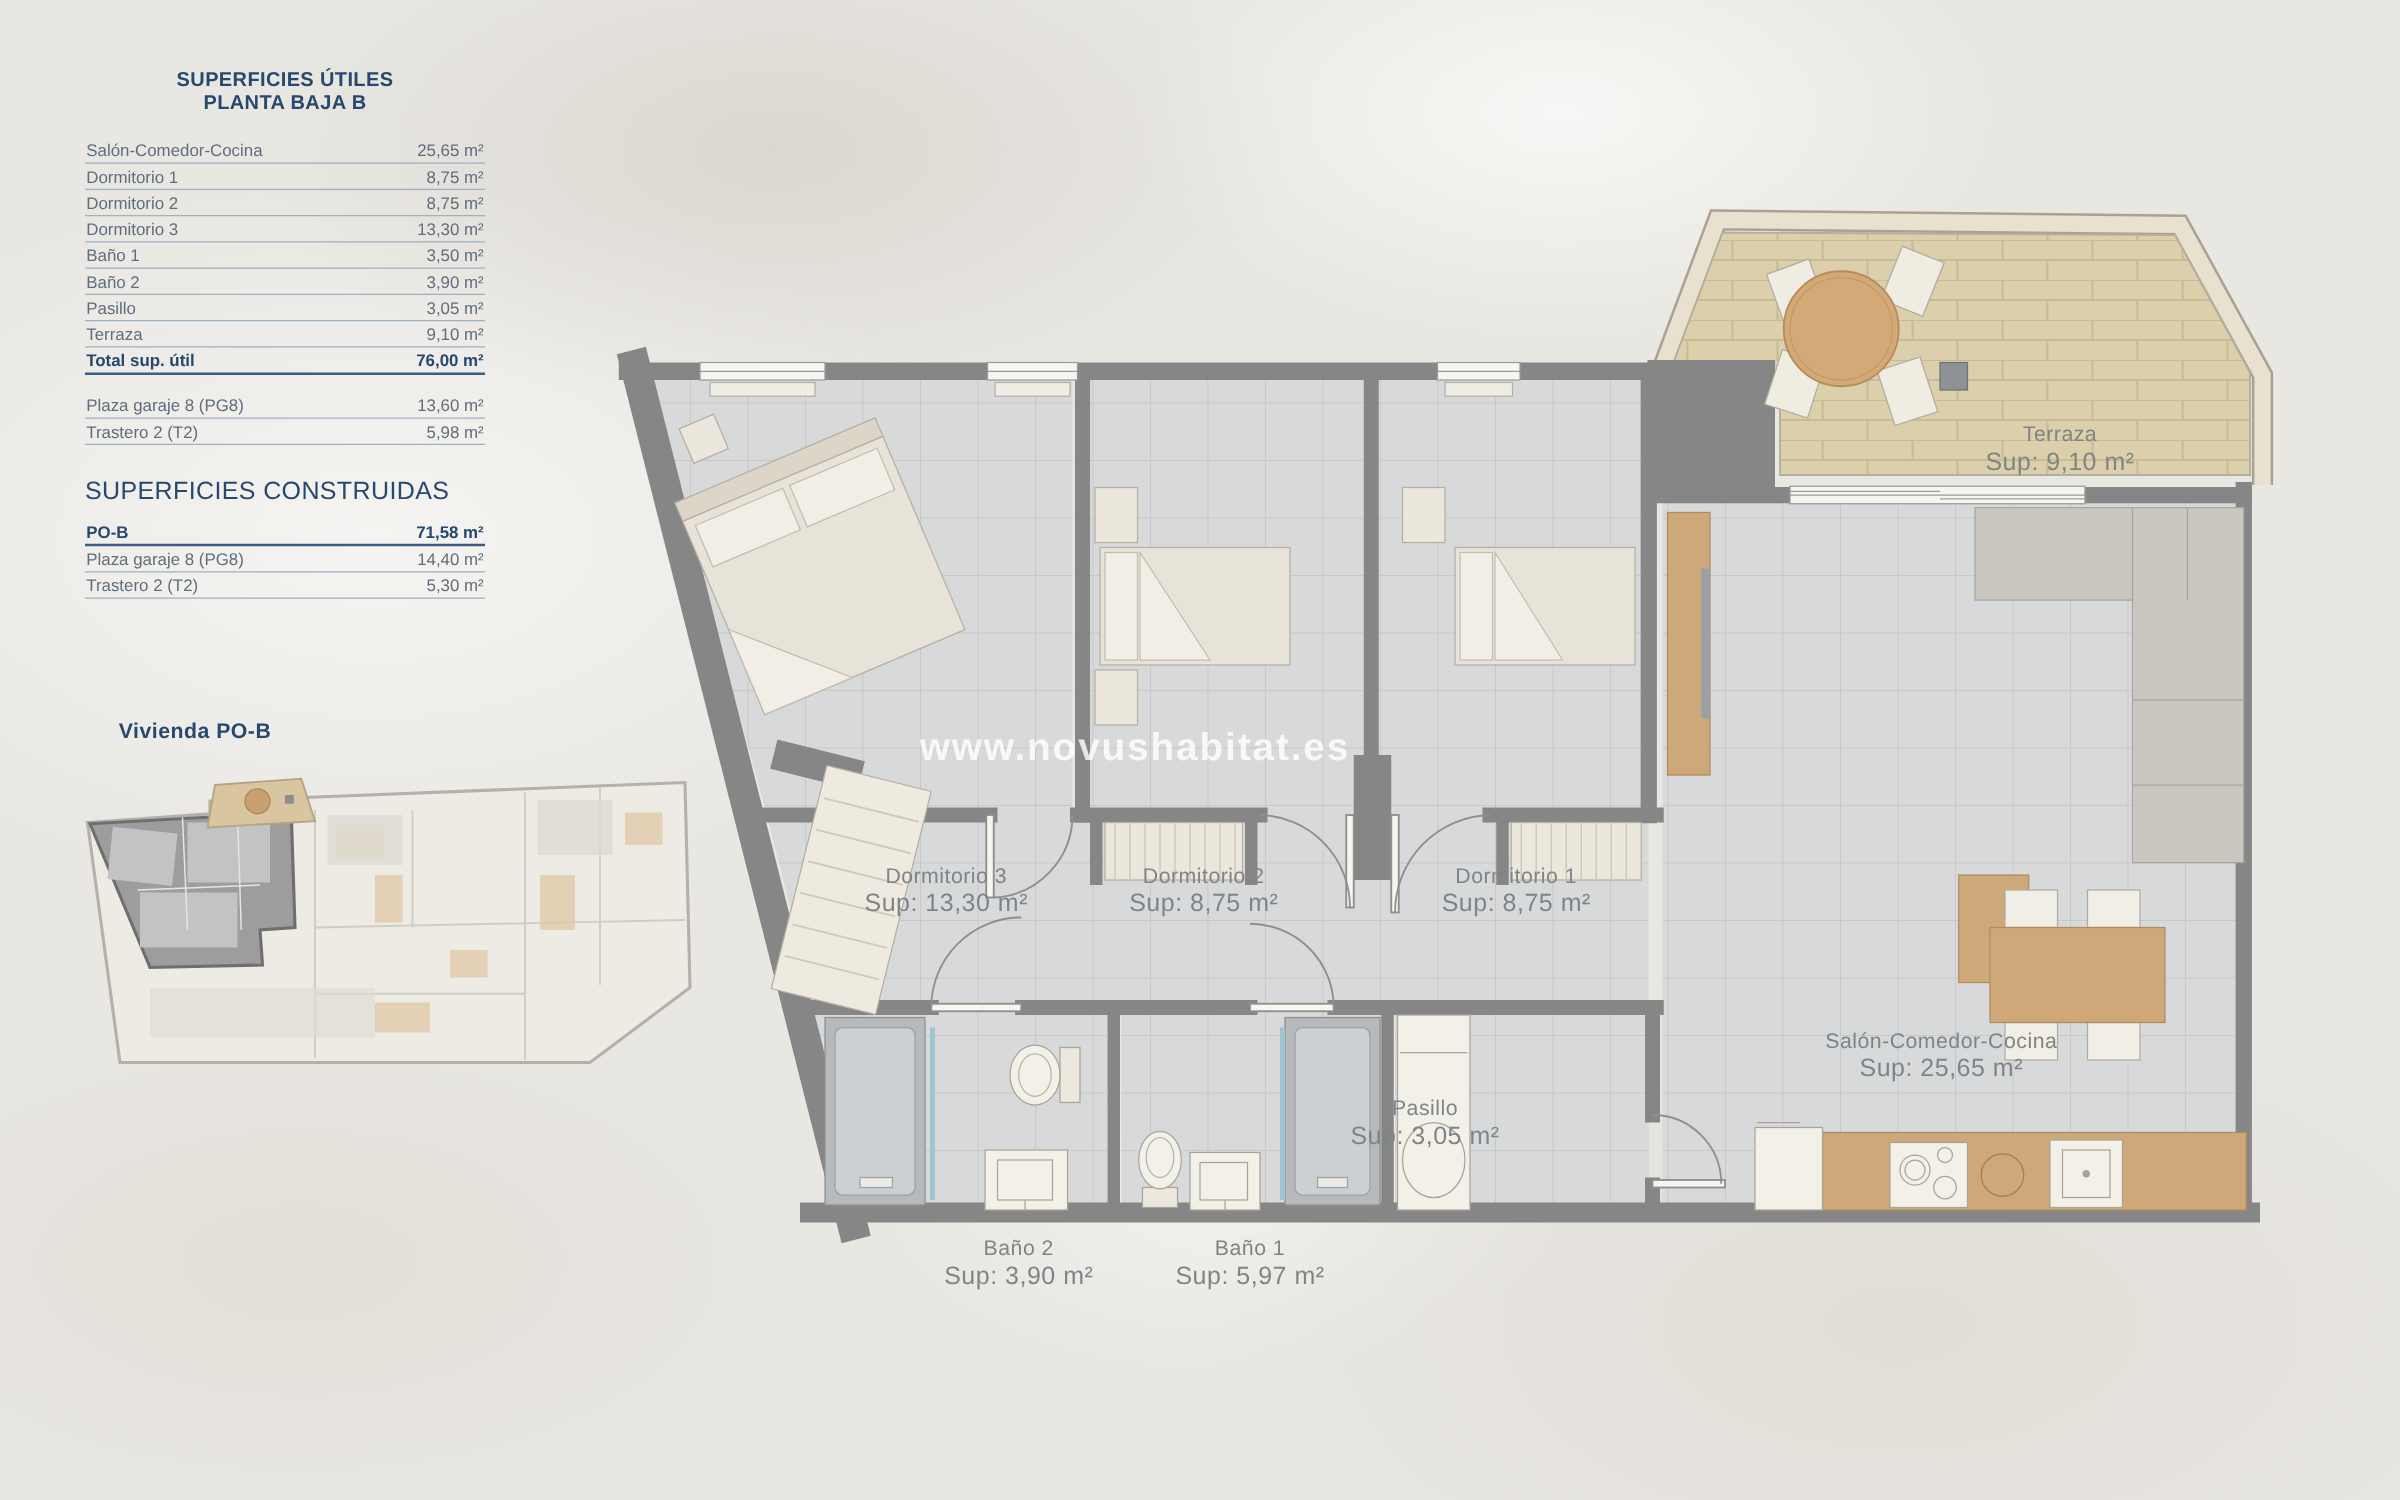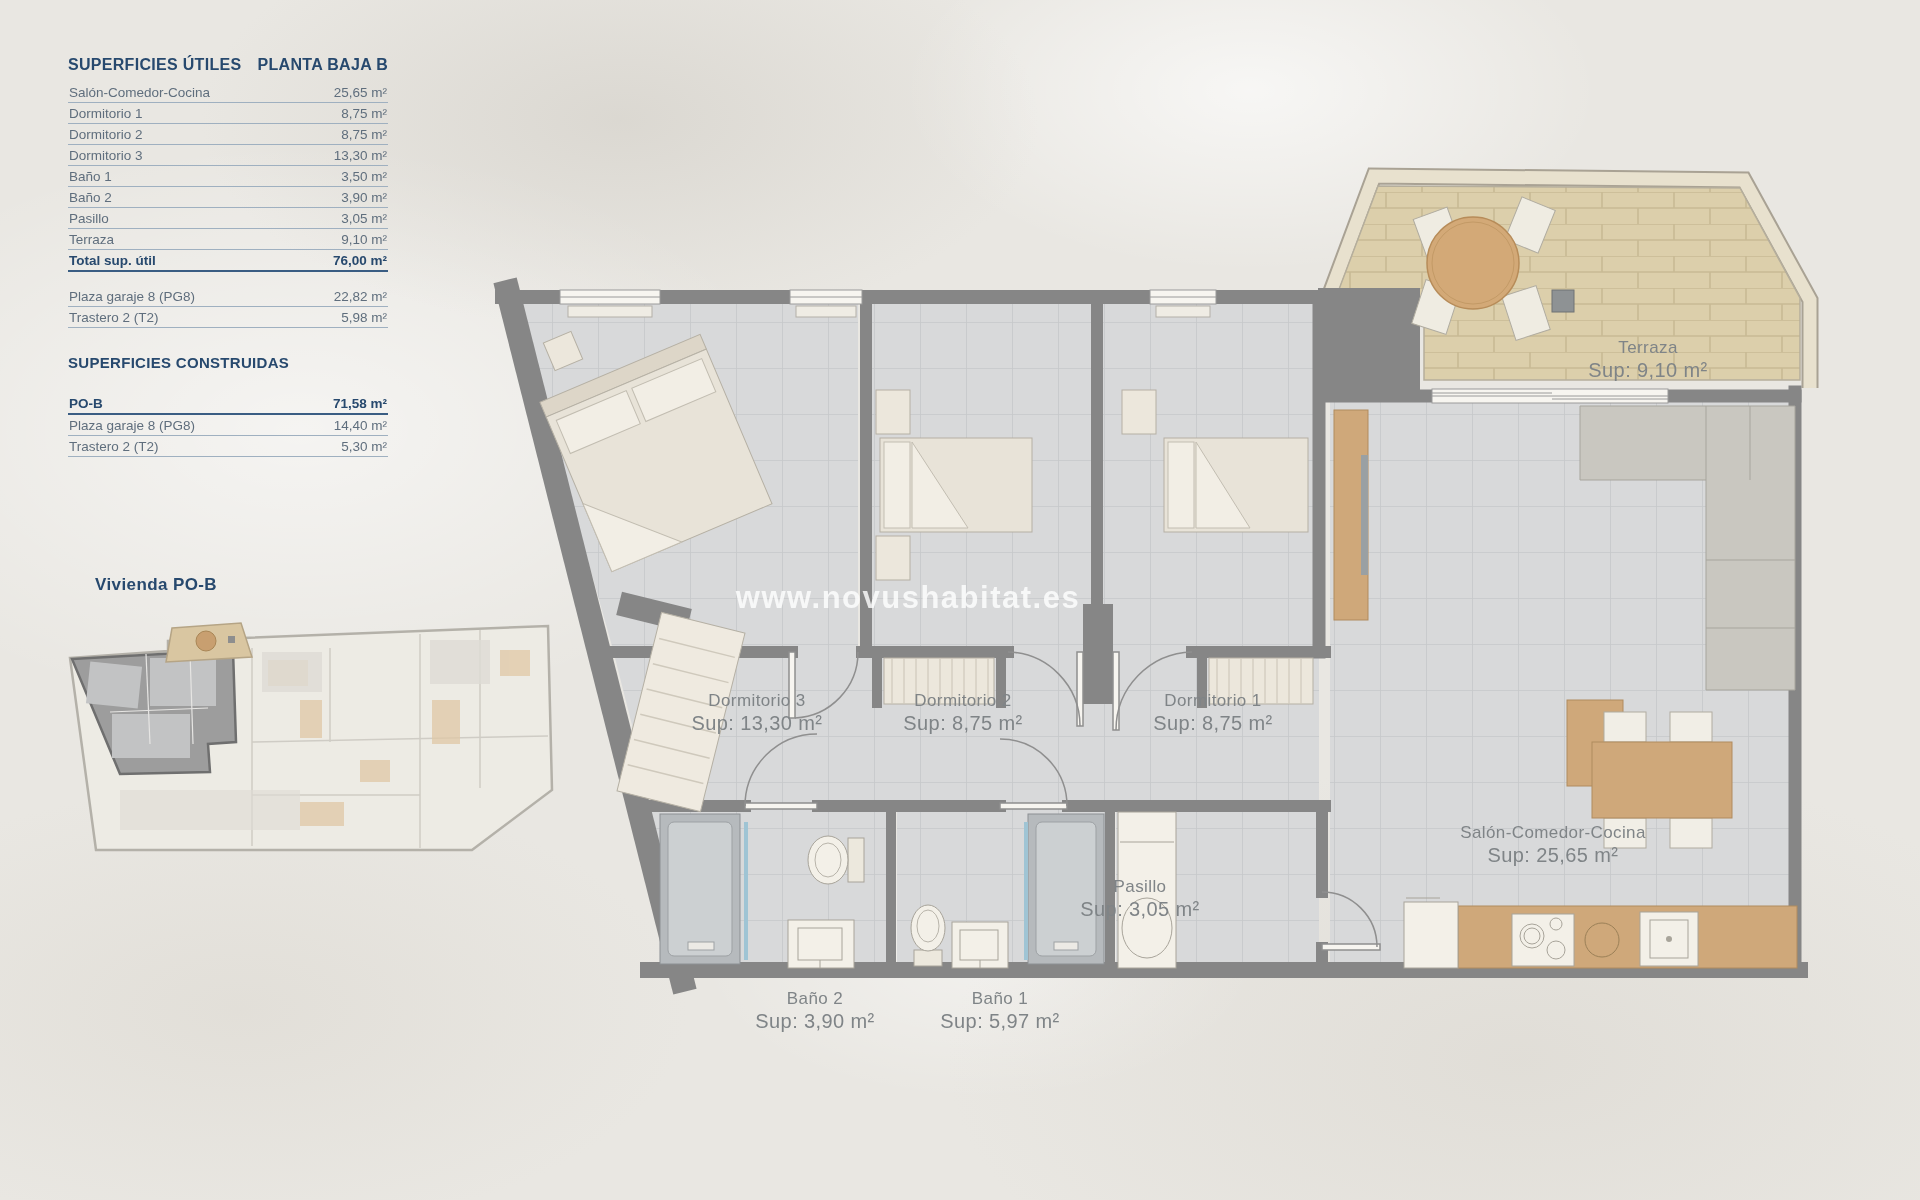--- a/index.html
+++ b/index.html
@@ -19,35 +19,36 @@
       radial-gradient(400px 200px at 980px 960px, rgba(255,255,255,.4), transparent 70%);
   }
   
   .panel{
     position:absolute;left:68px;top:56px;width:320px;
     color:#5f6e7d;
   }
   .panel .hdr{
     display:flex;justify-content:space-between;align-items:center;
     color:#27496e;font-weight:bold;font-size:16px;letter-spacing:.3px;
-    margin-bottom:8px;
+    margin-bottom:18px;
+    flex-direction:column;
   }
   .trow{
     display:flex;justify-content:space-between;align-items:baseline;
     font-size:13.5px;line-height:15px;padding:3px 1px 2px 1px;
     border-bottom:1px solid #9fb0c0;
   }
   .trow .val{white-space:nowrap;}
   .trow.total{
     color:#27496e;font-weight:bold;border-bottom:2px solid #3a5d83;text-align:right;
   }
   .tgap{height:14px;}
   .section-title{
-    color:#27496e;font-weight:bold;font-size:15px;letter-spacing:.3px;
-    margin:26px 0 22px 0;
+    color:#27496e;font-weight:normal;font-size:20px;letter-spacing:.3px;
+    margin:26px 0 10px 0;
   }
   
   .miniplan-label{
     position:absolute;left:95px;top:575px;
     color:#27496e;font-weight:bold;font-size:17px;letter-spacing:.4px;
   }
   
   .room-label{
     position:absolute;transform:translateX(-50%);
     text-align:center;color:#7f8487;font-size:17px;line-height:22px;
@@ -106,21 +107,21 @@
     </div>
   <div class="trow total">
       <span>Total sup. útil</span>
       <span class="val">76,00 m²</span>
     </div>
 
   <div class="tgap"></div>
 
   <div class="trow">
       <span>Plaza garaje 8 (PG8)</span>
-      <span class="val">22,82 m²</span>
+      <span class="val">13,60 m²</span>
     </div>
   <div class="trow">
       <span>Trastero 2 (T2)</span>
       <span class="val">5,98 m²</span>
     </div>
 
   <div class="section-title">SUPERFICIES CONSTRUIDAS</div>
 
   <div class="trow total">
       <span>PO-B</span>

